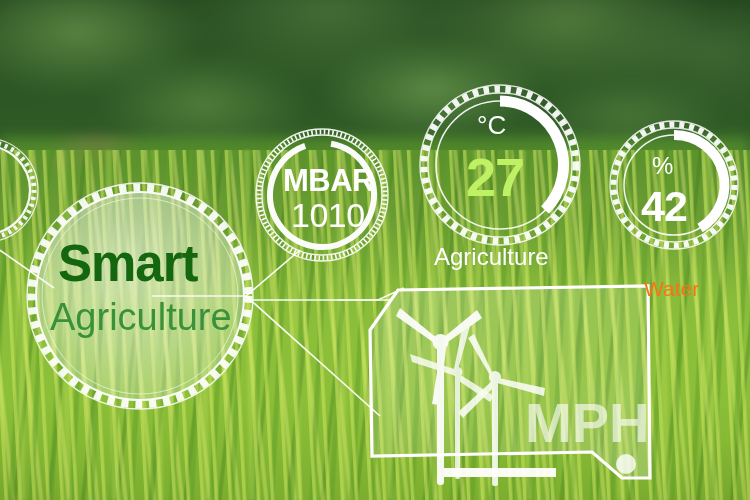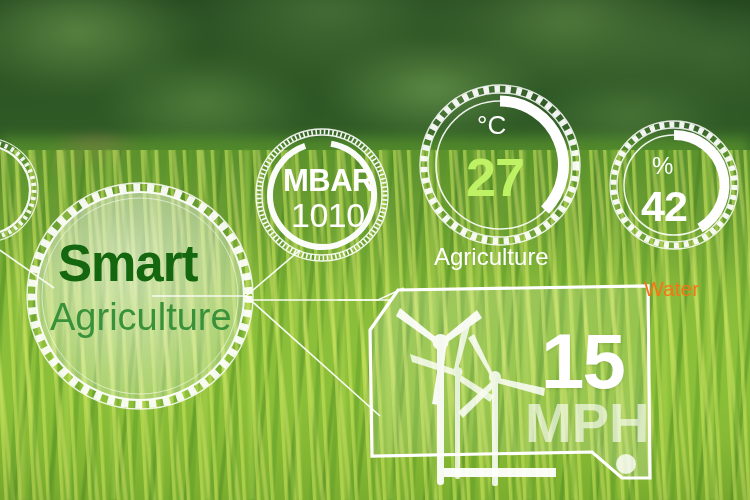--- a/index.html
+++ b/index.html
@@ -236,16 +236,15 @@
     <div class="txt mbar-val">1010</div>
 
     <div class="txt temp-unit">°C</div>
     <div class="txt temp-val">27</div>
     <div class="txt temp-label">Agriculture</div>
 
     <div class="txt water-unit">%</div>
     <div class="txt water-val">42</div>
     <div class="txt water-label">Water</div>
 
-    <div class="txt wind-val">15</div>
     <div class="txt wind-unit">MPH</div>
   </div>
 </div>
 
 </body></html>

